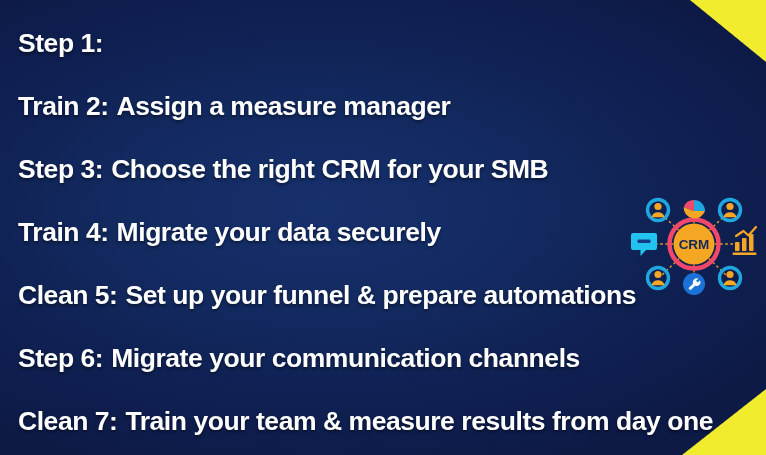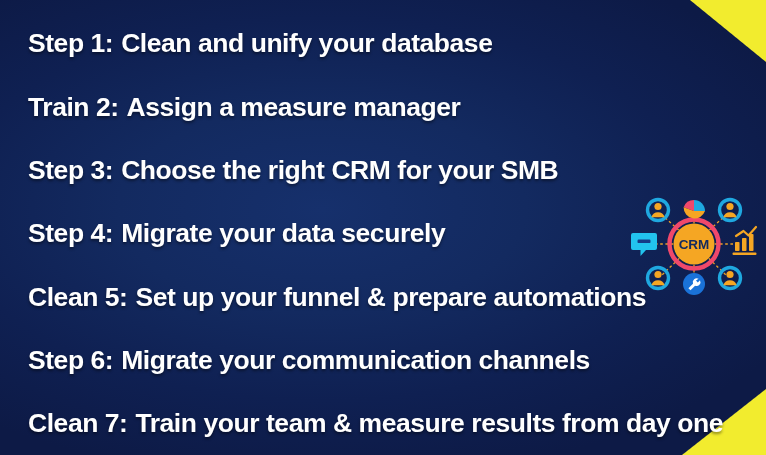--- a/index.html
+++ b/index.html
@@ -22,22 +22,22 @@
     position:absolute; top:0; right:0; width:76px; height:62px;
     background: linear-gradient(to bottom left, #f2ec2e 0%, #f2ec2e 49.5%, rgba(0,0,0,0) 50.5%);
   }
   .corner-br {
     position:absolute; bottom:0; right:0; width:84px; height:66px;
     background: linear-gradient(to top left, #f2ec2e 0%, #f2ec2e 49.5%, rgba(0,0,0,0) 50.5%);
   }
   
   .steps {
     position:absolute; left:0; top:0; width:766px; height:455px;
-    padding: 12px 0 0 28px;
-    display:flex; flex-direction:column; justify-content:space-between;
+    padding: 12px 0 0 18px;
+    display:flex; flex-direction:column; justify-content:flex-start;
     z-index:3;
   }
   .step-line {
     color:#ffffff;
     font-size:26.5px;
     font-weight:bold;
     letter-spacing:-0.45px;
     line-height:1;
     height:63px;
     display:flex; align-items:center;
@@ -128,32 +128,31 @@
         <circle cx="102" cy="94" r="10.5" fill="none" stroke="#1fa8e0" stroke-width="3.4"></circle>
         <circle cx="102" cy="90.5" r="3.6" fill="#f5a623"></circle>
         <path d="M95.4 101.2a6.9 6.9 0 0 1 13.2 0z" fill="#f5a623"></path>
       </g>
     </svg>
   </div>
 
   <div class="steps">
     <div class="step-line">
       <span class="lbl">Step 1:</span>
-      <span>Clean and unify your database</span>
     </div>
     <div class="step-line">
       <span class="lbl">Train 2:</span>
       <span>Assign a measure manager</span>
     </div>
     <div class="step-line">
       <span class="lbl">Step 3:</span>
       <span>Choose the right CRM for your SMB</span>
     </div>
     <div class="step-line">
-      <span class="lbl">Step 4:</span>
+      <span class="lbl">Train 4:</span>
       <span>Migrate your data securely</span>
     </div>
     <div class="step-line">
       <span class="lbl">Clean 5:</span>
       <span>Set up your funnel &amp; prepare automations</span>
     </div>
     <div class="step-line">
       <span class="lbl">Step 6:</span>
       <span>Migrate your communication channels</span>
     </div>

